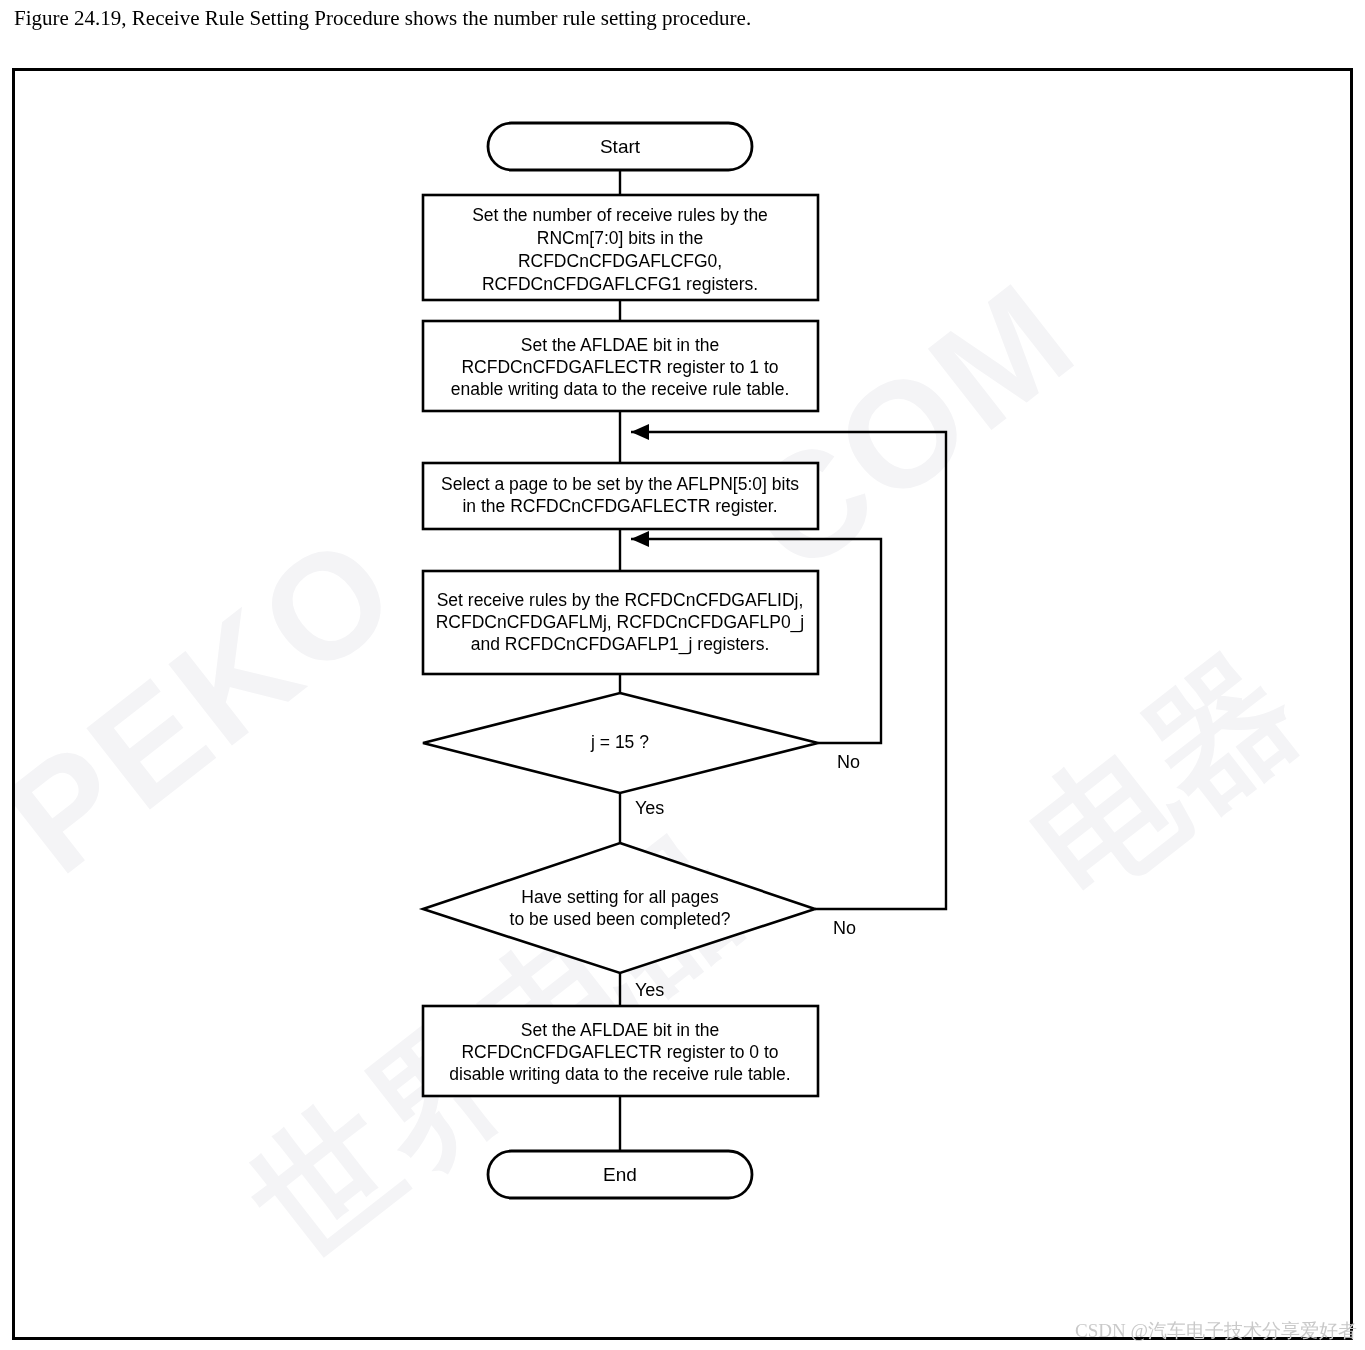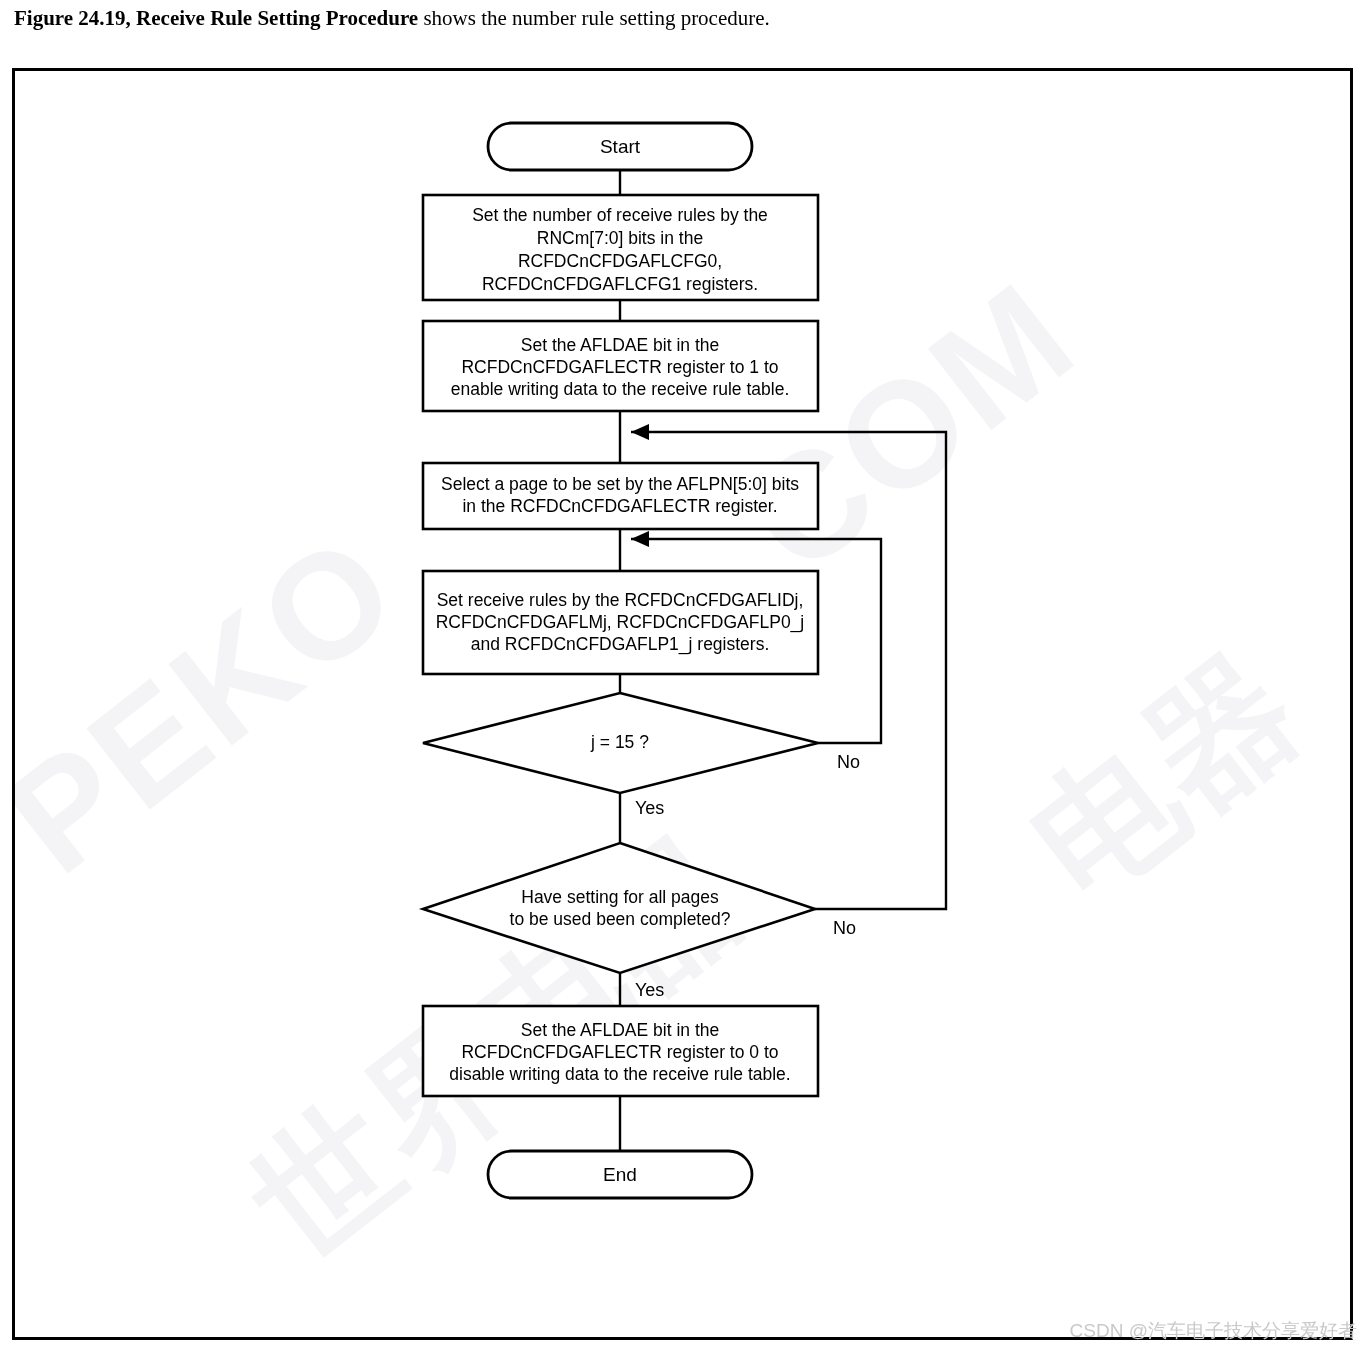--- a/index.html
+++ b/index.html
@@ -21,21 +21,21 @@
     position: absolute;
     left: 14px;
     top: 4px;
     width: 1330px;
     font-family: "Liberation Serif", serif;
     font-size: 21px;
     line-height: 28px;
     white-space: nowrap;
   }
   #caption .strong {
-    font-weight: bold;
+    font-weight: normal;
   }
 
   
   #figure-frame {
     position: absolute;
     left: 12px;
     top: 68px;
     width: 1341px;
     height: 1272px;
     border: 3px solid #000000;
@@ -152,21 +152,21 @@
   }
   #note-body {
     display: inline-block;
   }
 
   
   #csdn-watermark {
     position: absolute;
     right: 8px;
     top: 1318px;
-    font-family: Liberation Sans, sans-serif;
+    font-family: Liberation Serif, serif;
     font-size: 19px;
     color: #c9c9c9;
     white-space: nowrap;
     user-select: none;
   }
 </style>
 </head>
 <body>
 
 <div id="caption">

